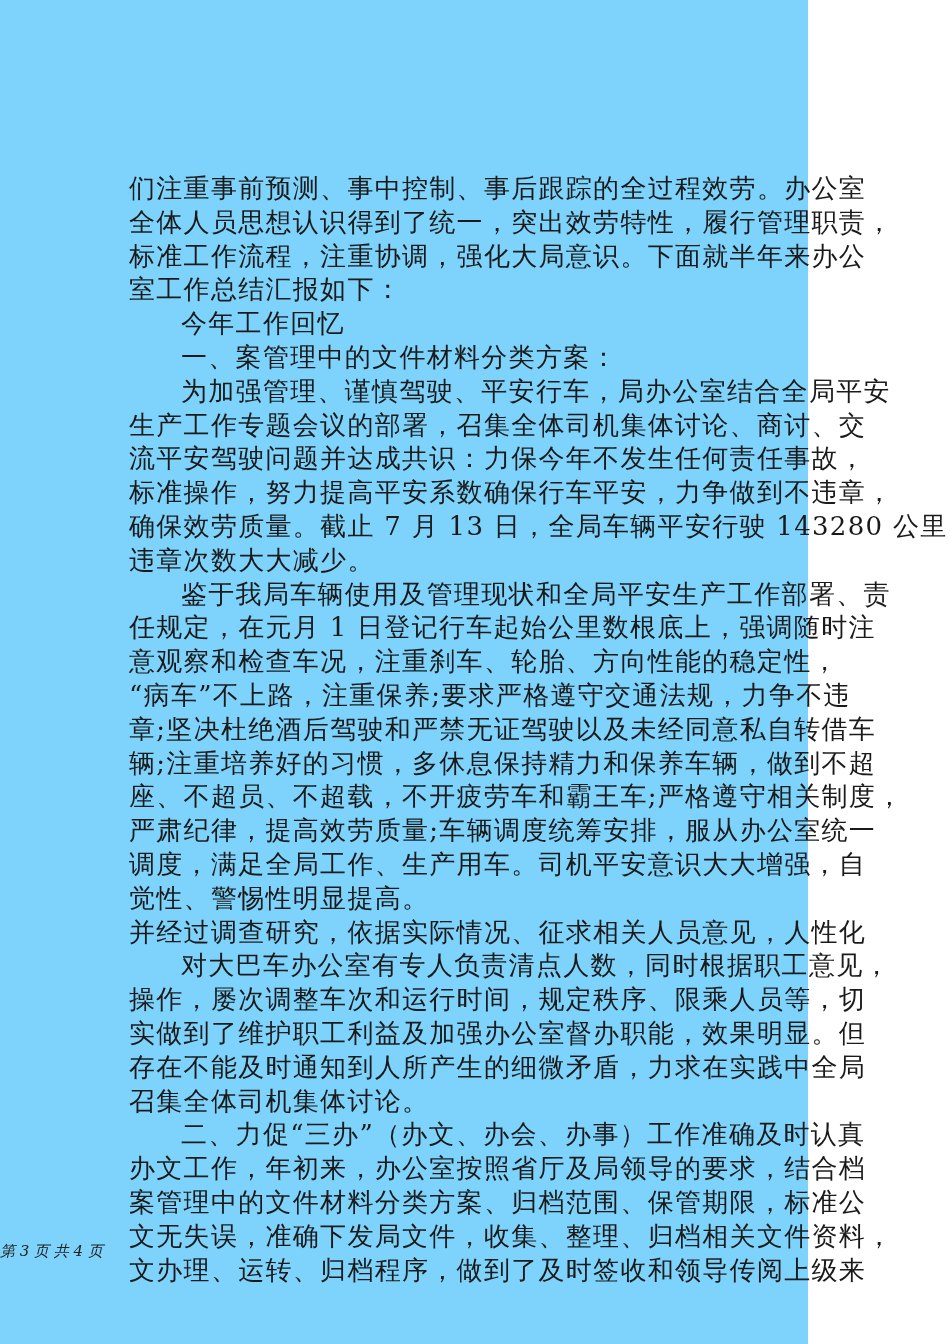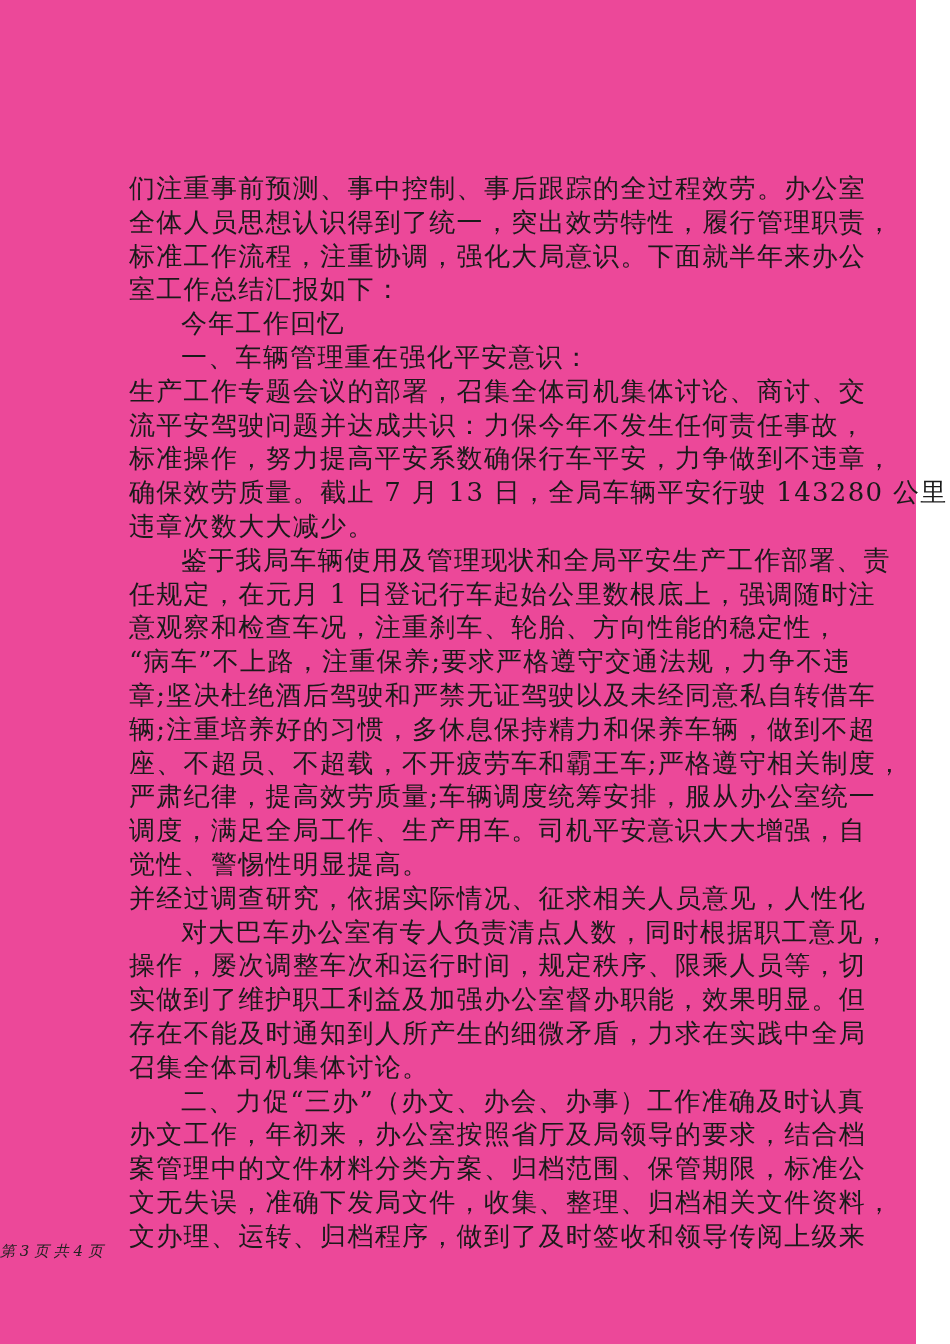--- a/index.html
+++ b/index.html
@@ -1,18 +1,18 @@
 <!DOCTYPE html>
 <html><head>
 <meta charset="utf-8">
 <style>
   html, body { margin: 0; padding: 0; background: #ffffff; }
   body { width: 950px; height: 1344px; position: relative; overflow: hidden; }
   .page {
-    position: absolute; left: 0; top: 0; width: 916px; height: 1344px; background: #ec4899;
+    position: absolute; left: 0; top: 0; width: 808px; height: 1344px; background: #7dd3fc;
   }
   .content {
     position: absolute; left: 129px; top: 172px; width: 702px;
     font-family: "DejaVu Serif", "Liberation Serif", serif;
     font-size: 26px; line-height: 33.8px; color: #1a1a1a;
     letter-spacing: 1.3px;
   }
   .line { white-space: nowrap; height: 33.8px; }
   .indent { padding-left: 52px; }
   .footer {
@@ -24,21 +24,22 @@
 </head>
 <body>
 
 <div class="page">
   <div class="content" id="doc-body">
       <div class="line">们注重事前预测、事中控制、事后跟踪的全过程效劳。办公室</div>
       <div class="line">全体人员思想认识得到了统一，突出效劳特性，履行管理职责，</div>
       <div class="line">标准工作流程，注重协调，强化大局意识。下面就半年来办公</div>
       <div class="line">室工作总结汇报如下：</div>
       <div class="line indent">今年工作回忆</div>
-      <div class="line indent">一、车辆管理重在强化平安意识：</div>
+      <div class="line indent">一、案管理中的文件材料分类方案：</div>
+      <div class="line indent">为加强管理、谨慎驾驶、平安行车，局办公室结合全局平安</div>
       <div class="line">生产工作专题会议的部署，召集全体司机集体讨论、商讨、交</div>
       <div class="line">流平安驾驶问题并达成共识：力保今年不发生任何责任事故，</div>
       <div class="line">标准操作，努力提高平安系数确保行车平安，力争做到不违章，</div>
       <div class="line">确保效劳质量。截止 7 月 13 日，全局车辆平安行驶 143280 公里</div>
       <div class="line">违章次数大大减少。</div>
       <div class="line indent">鉴于我局车辆使用及管理现状和全局平安生产工作部署、责</div>
       <div class="line">任规定，在元月 1 日登记行车起始公里数根底上，强调随时注</div>
       <div class="line">意观察和检查车况，注重刹车、轮胎、方向性能的稳定性，</div>
       <div class="line">“病车”不上路，注重保养;要求严格遵守交通法规，力争不违</div>
       <div class="line">章;坚决杜绝酒后驾驶和严禁无证驾驶以及未经同意私自转借车</div>

